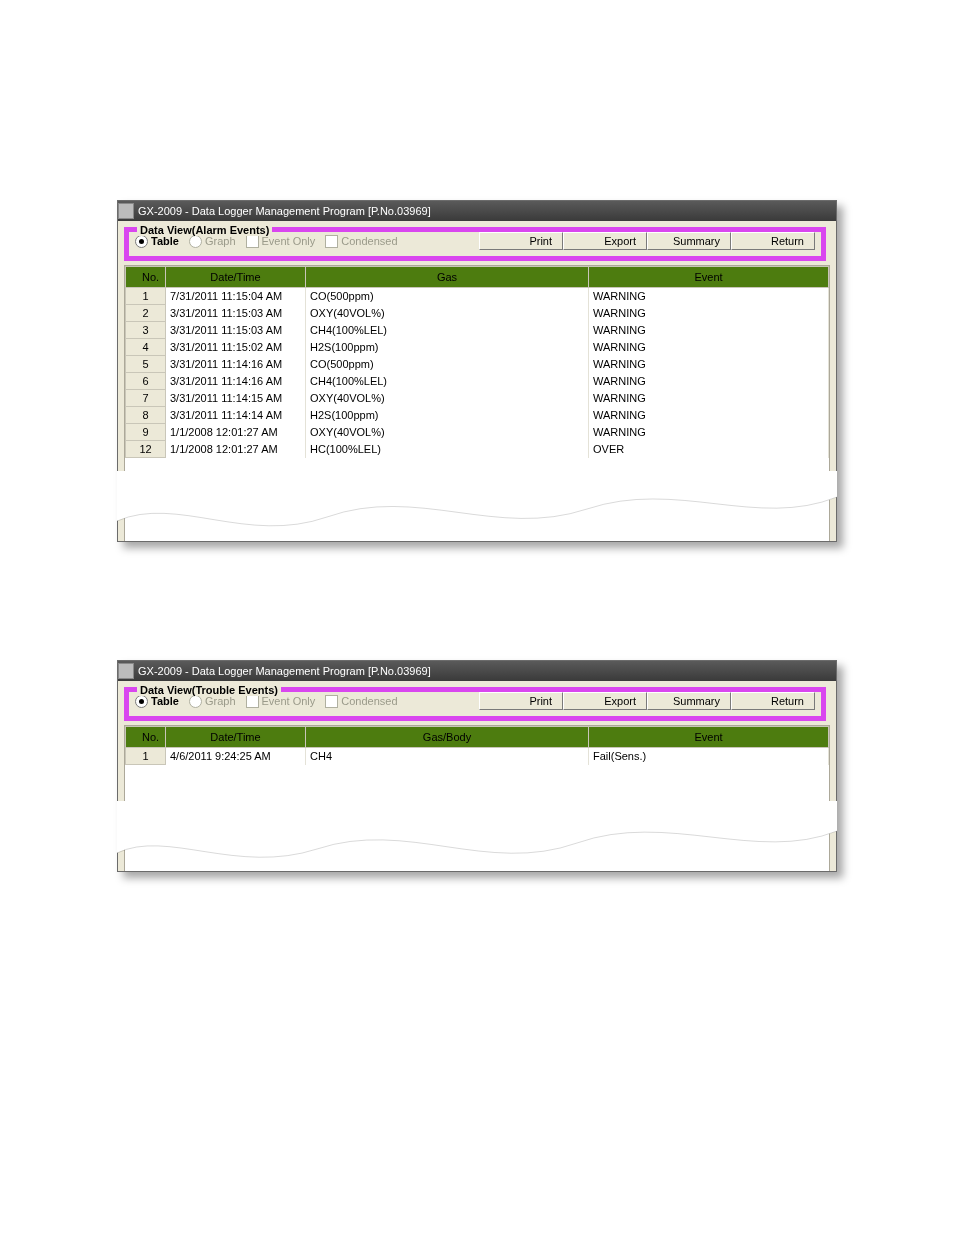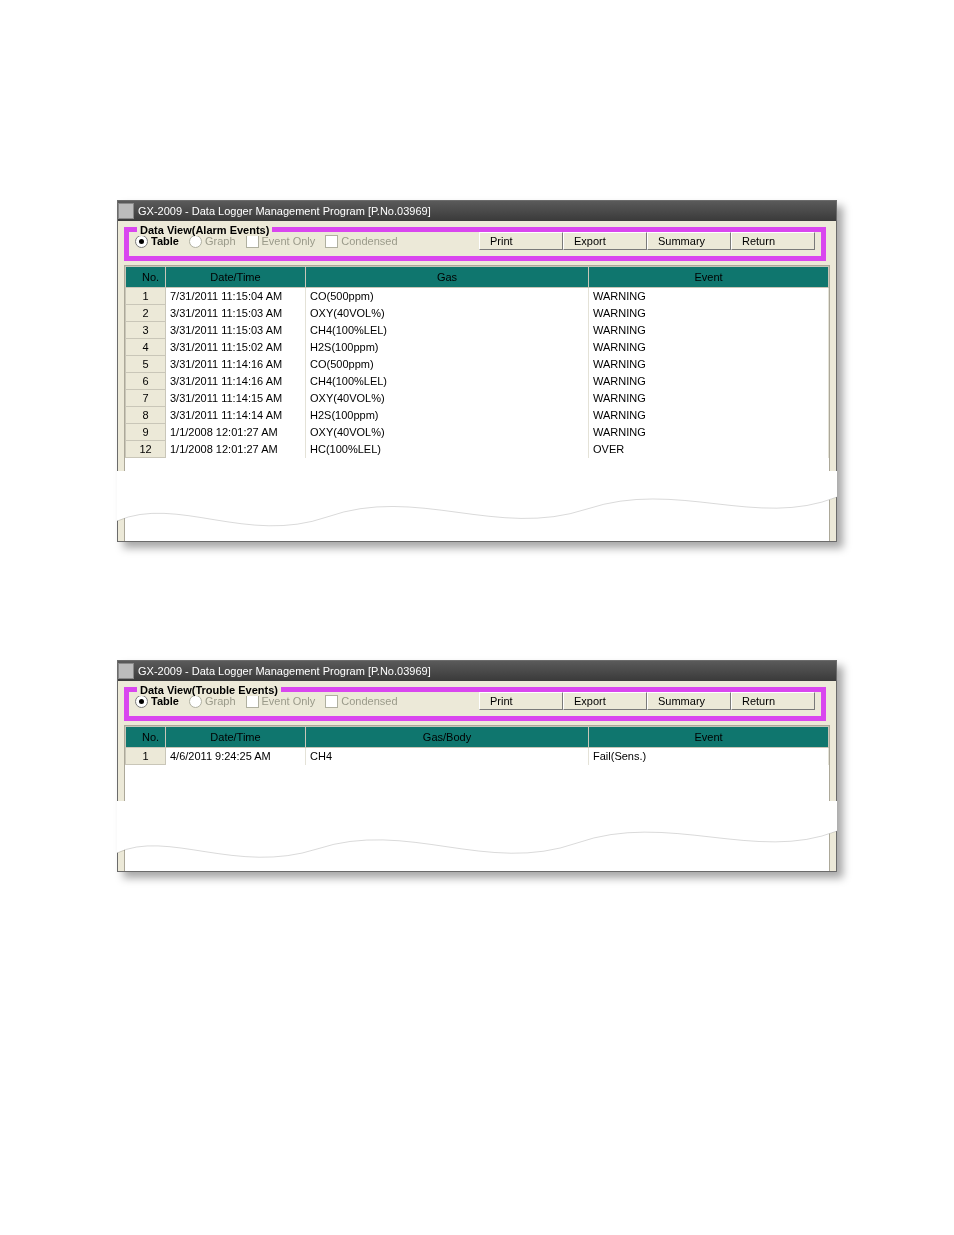--- a/index.html
+++ b/index.html
@@ -83,37 +83,37 @@
   }
   .disabled { color: #9a9a8a; }
   .disabled .dot, .disabled .box { border-color:#b0b0a0; }
   .spacer { flex: 1 1 auto; }
   .btn {
     min-width: 62px;
     padding: 2px 10px;
     background: #ece9d8;
     border: 1px solid #7a7a7a;
     border-top-color:#fff; border-left-color:#fff;
-    text-align: left;
+    text-align: right;
     font-size: 11px;
     cursor: default;
   }
   
   .tbl-wrap {
     margin: 2px 6px 0 6px;
     border: 1px solid #aca899;
     background: #fff;
   }
   table {
     border-collapse: collapse;
     width: 100%;
     table-layout: fixed;
   }
   th {
-    background: #0f766e;
+    background: #4d7c0f;
     border: 1px solid #c9c6b8;
     font-weight: normal;
     padding: 2px 16px;
     font-size: 11px;
     color: #000;
     text-align: center;
     height: 16px;
   }
   td {
     border-right: 1px solid #e4e2d7;

